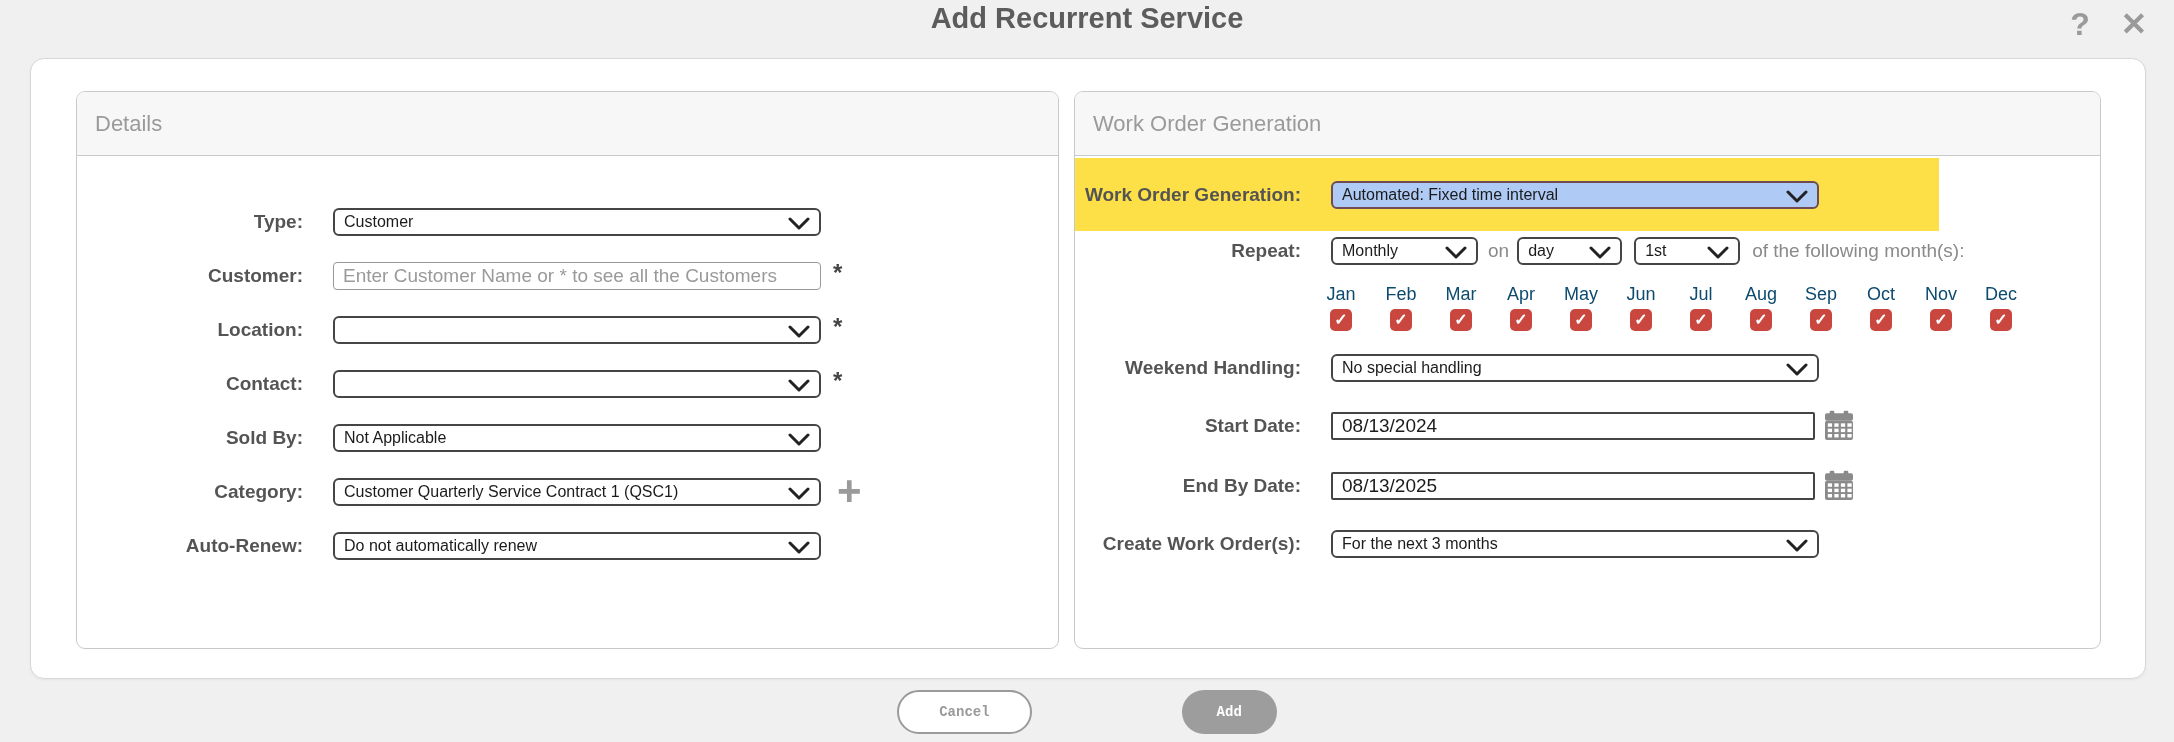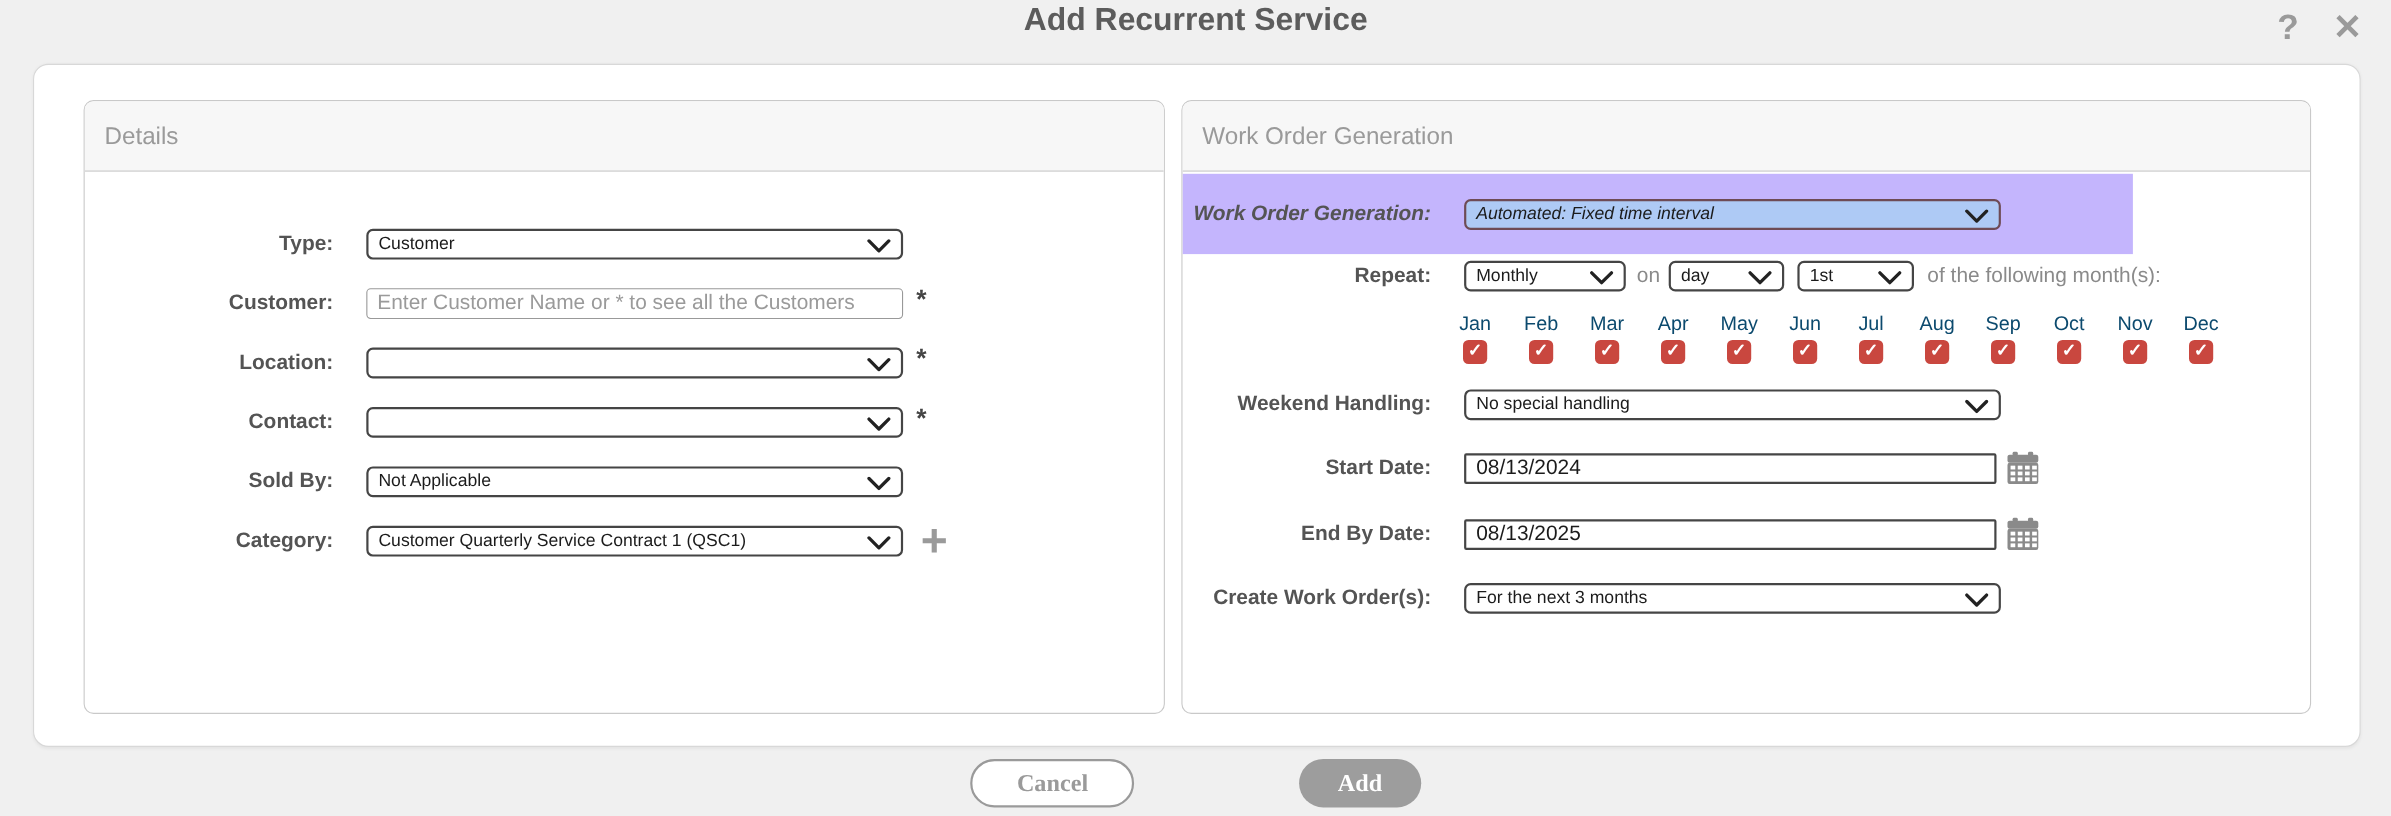--- a/index.html
+++ b/index.html
@@ -99,23 +99,23 @@
     width: 22px; height: 22px; margin: 0 auto; border-radius: 5px;
     background: #c9473f; color: #fff; font-size: 16px; font-weight: bold;
     line-height: 22px; text-align: center; cursor: pointer;
   }
 
   .footer {
     position: absolute; top: 690px; left: 0; width: 100%;
     display: flex; justify-content: center; gap: 150px;
   }
   .btn {
-    height: 44px; border-radius: 22px; font-size: 22px; font-weight: bold;
+    height: 44px; border-radius: 22px; font-size: 14px; font-weight: bold;
     display: flex; align-items: center; cursor: pointer;
-    font-family: Liberation Serif, serif;
+    font-family: Liberation Mono, monospace;
   }
   .btn-cancel { background: #fff; border: 2px solid #9a9a9a; color: #9a9a9a; padding: 0 40px; }
   .btn-add { background: #9d9d9d; border: none; color: #fff; padding: 0 35px; }
 </style>
 </head>
 <body>
 
 <div class="page-title">Add Recurrent Service</div>
 <div class="help-btn">?</div>
 <div class="close-btn">✕</div>
@@ -186,31 +186,41 @@
         <div class="gap"></div>
         <div class="sel w488">
           <span>Customer Quarterly Service Contract 1 (QSC1)</span>
           <svg class="chev" viewBox="0 0 22 13">
               <polyline points="2,2 11,11 20,2" fill="none" stroke="#222" stroke-width="3" stroke-linecap="round" stroke-linejoin="round"></polyline>
             </svg>
         </div>
         <span class="plus-icon">+</span>
       </div>
 
+      <div class="frow">
+        <div class="flabel">Auto-Renew:</div>
+        <div class="gap"></div>
+        <div class="sel w488">
+          <span>Do not automatically renew</span>
+          <svg class="chev" viewBox="0 0 22 13">
+              <polyline points="2,2 11,11 20,2" fill="none" stroke="#222" stroke-width="3" stroke-linecap="round" stroke-linejoin="round"></polyline>
+            </svg>
+        </div>
+      </div>
 
     </div>
   </div>
 
   <div class="panel panel-right">
     <div class="panel-header">
       <span>Work Order Generation</span>
     </div>
     <div class="panel-body" style="position:relative; height:494px;">
 
-      <div class="hl-band" style="background:#c4b5fd;font-style:italic;">
+      <div class="hl-band" style="background:#fde047;">
         <div class="flabel">Work Order Generation:</div>
         <div class="gap"></div>
         <div class="sel hl w488">
           <span>Automated: Fixed time interval</span>
           <svg class="chev" viewBox="0 0 22 13">
               <polyline points="2,2 11,11 20,2" fill="none" stroke="#222" stroke-width="3" stroke-linecap="round" stroke-linejoin="round"></polyline>
             </svg>
         </div>
       </div>
 

